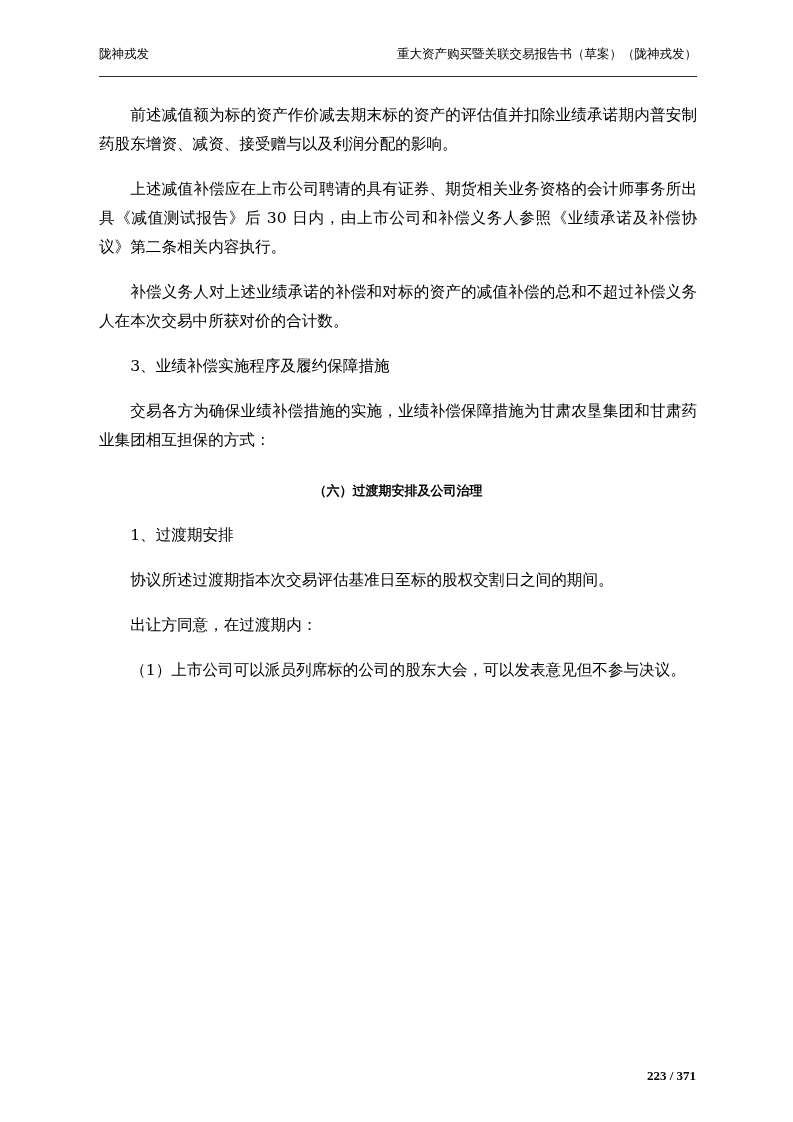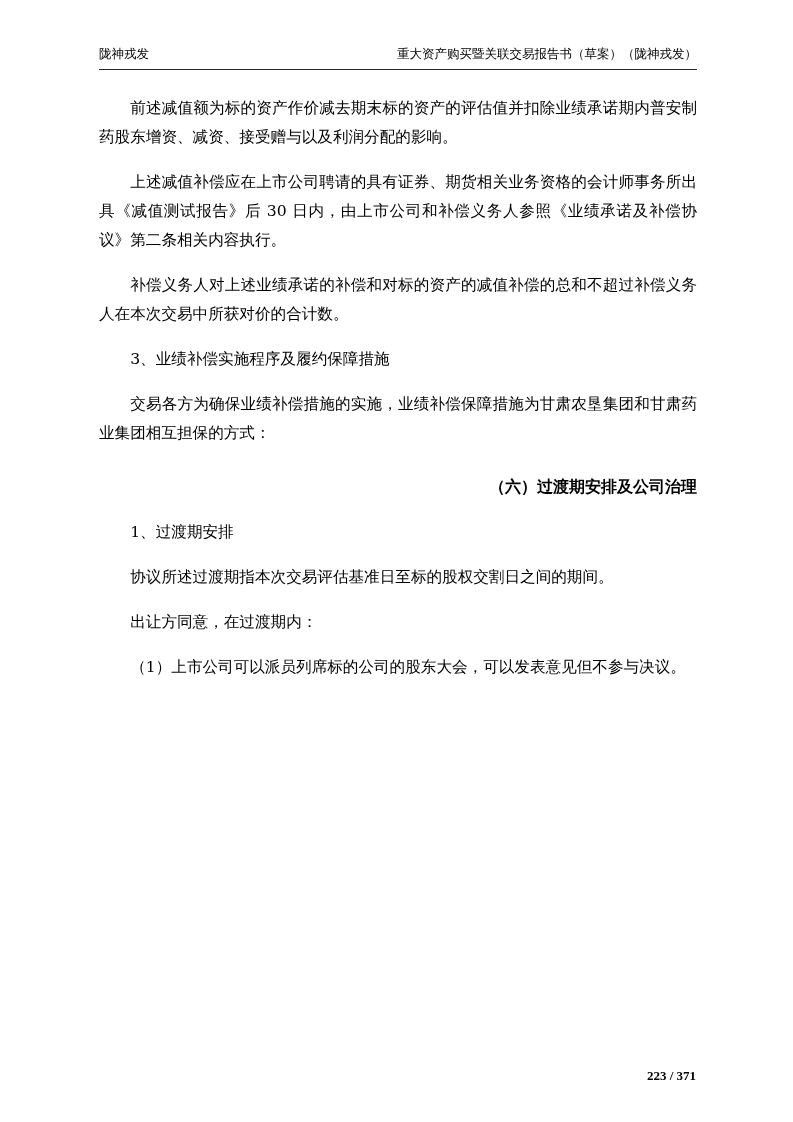--- a/index.html
+++ b/index.html
@@ -18,43 +18,43 @@
     height: 100%;
     padding: 46px 96px 0 99px;
     position: relative;
   }
   .doc-header {
     display: flex;
     justify-content: space-between;
     align-items: baseline;
     font-size: 12.5px;
     line-height: 1.35;
-    padding-bottom: 6px;
+    padding-bottom: 13px;
     border-bottom: 1px solid #2b2b2b;
   }
   .doc-header .hdr-left { white-space: nowrap; }
   .doc-header .hdr-right { white-space: nowrap; }
   .doc-body {
     margin-top: 24px;
     font-size: 15.6px;
     line-height: 29px;
   }
   p.para {
     margin: 16px 0 13px 0;
     text-indent: 2em;
     text-align: justify;
     text-justify: inter-ideograph;
   }
   p.heading {
     font-family: "Liberation Sans", "DejaVu Sans", sans-serif;
     font-weight: bold;
-    font-size: 16px;
+    font-size: 13px;
     line-height: 1.45;
     text-indent: 0;
-    text-align: right;
+    text-align: center;
     margin: 27px 0 20px 0;
   }
   .page-number {
     position: absolute;
     top: 1068px;
     right: 97px;
     font-size: 13px;
     font-weight: bold;
     font-family: "Liberation Serif", "DejaVu Serif", serif;
   }

